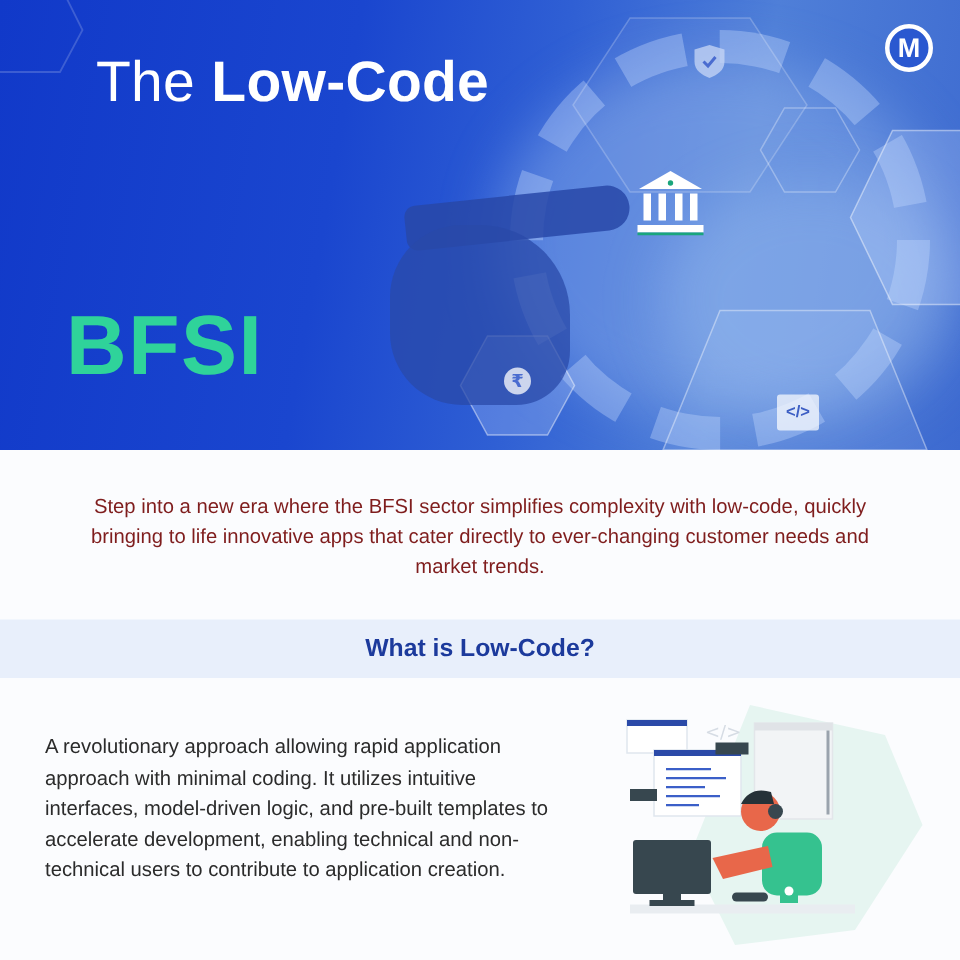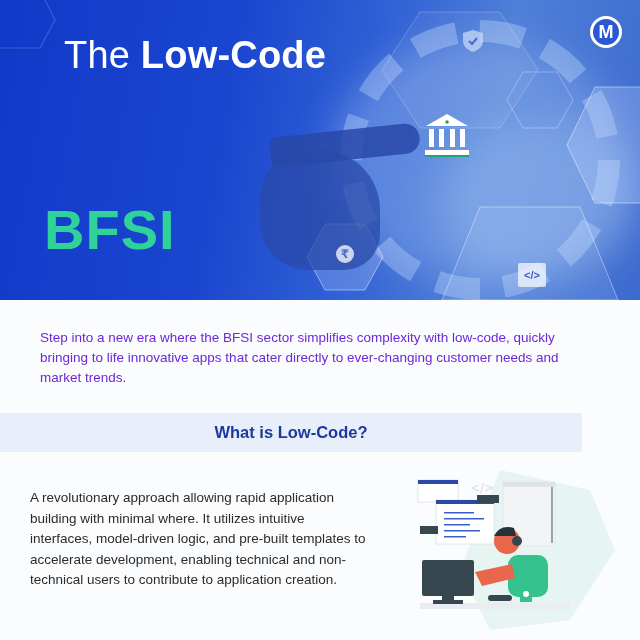--- a/index.html
+++ b/index.html
@@ -28,24 +28,24 @@
   .logo { position: absolute; left: 590px; top: 16px; width: 32px; height: 32px; border-radius: 50%; border: 3px solid #ffffff; background: #2a58d0;
     color: #fff; font-weight: 700; font-size: 18px; display: flex; align-items: center; justify-content: center; }
 
   .icon-badge { position: absolute; display: flex; align-items: center; justify-content: center; }
   .shield { left: 462px; top: 29px; width: 22px; height: 24px; }
   .bank { left: 424px; top: 113px; width: 46px; height: 44px; }
   .rupee { left: 336px; top: 245px; width: 18px; height: 18px; border-radius: 50%; background: rgba(255,255,255,0.75); color: #4a6cd0; font-size: 12px; font-weight: 700; }
   .code { left: 518px; top: 263px; width: 28px; height: 24px; background: rgba(255,255,255,0.7); border-radius: 2px; color: #3d5fc4; font-size: 11px; font-weight: 700; }
 
   
-  .intro { position: absolute; left: 40px; top: 328px; width: 560px; color: #6d28d9; font-size: 13.5px; line-height: 20px; }
+  .intro { position: absolute; left: 40px; top: 328px; width: 560px; text-align: center; color: #7f1d1d; font-size: 13.5px; line-height: 20px; }
 
   
-  .band { position: absolute; left: 0; top: 413px; width: 582px; height: 39px; background: #e8effb; display: flex; align-items: center; justify-content: center; }
+  .band { position: absolute; left: 0; top: 413px; width: 640px; height: 39px; background: #e8effb; display: flex; align-items: center; justify-content: center; }
   .band h2 { color: #1c3a9c; font-size: 16.5px; font-weight: 700; }
 
   
   .desc { position: absolute; left: 30px; top: 488px; width: 340px; color: #2b2b2b; font-size: 13.5px; line-height: 20.5px; }
 
   
   .illus { position: absolute; left: 400px; top: 460px; width: 220px; height: 180px; }
 </style>
 </head>
 <body>
@@ -121,21 +121,21 @@
     <div class="icon-badge rupee">₹</div>
     <div class="icon-badge code">&lt;/&gt;</div>
   </div>
 
   <p class="intro">Step into a new era where the BFSI sector simplifies complexity with low-code, quickly bringing to life innovative apps that cater directly to ever-changing customer needs and market trends.</p>
 
   <div class="band">
     <h2>What is Low-Code?</h2>
   </div>
 
-  <p class="desc">A revolutionary approach allowing rapid application building with minimal where. It utilizes intuitive interfaces, model-driven logic, and pre-built templates to accelerate development, enabling technical and non-technical users to contribute to application creation.</p>
+  <p class="desc">A revolutionary approach allowing rapid application approach with minimal coding. It utilizes intuitive interfaces, model-driven logic, and pre-built templates to accelerate development, enabling technical and non-technical users to contribute to application creation.</p>
 
   <div class="illus">
     <svg width="220" height="180" viewBox="0 0 220 180">
       <polygon points="100,10 190,30 215,90 170,160 90,170 60,110" fill="#e6f5f1"></polygon>
 
       <rect x="18" y="20" width="40" height="22" fill="#ffffff" stroke="#e0e6ee"></rect>
       <rect x="18" y="20" width="40" height="4" fill="#2b4aa8"></rect>
       <rect x="36" y="40" width="58" height="44" fill="#ffffff" stroke="#e0e6ee"></rect>
       <rect x="36" y="40" width="58" height="4" fill="#2b4aa8"></rect>
       <rect x="44" y="52" width="30" height="1.5" fill="#3b5fc8"></rect>

